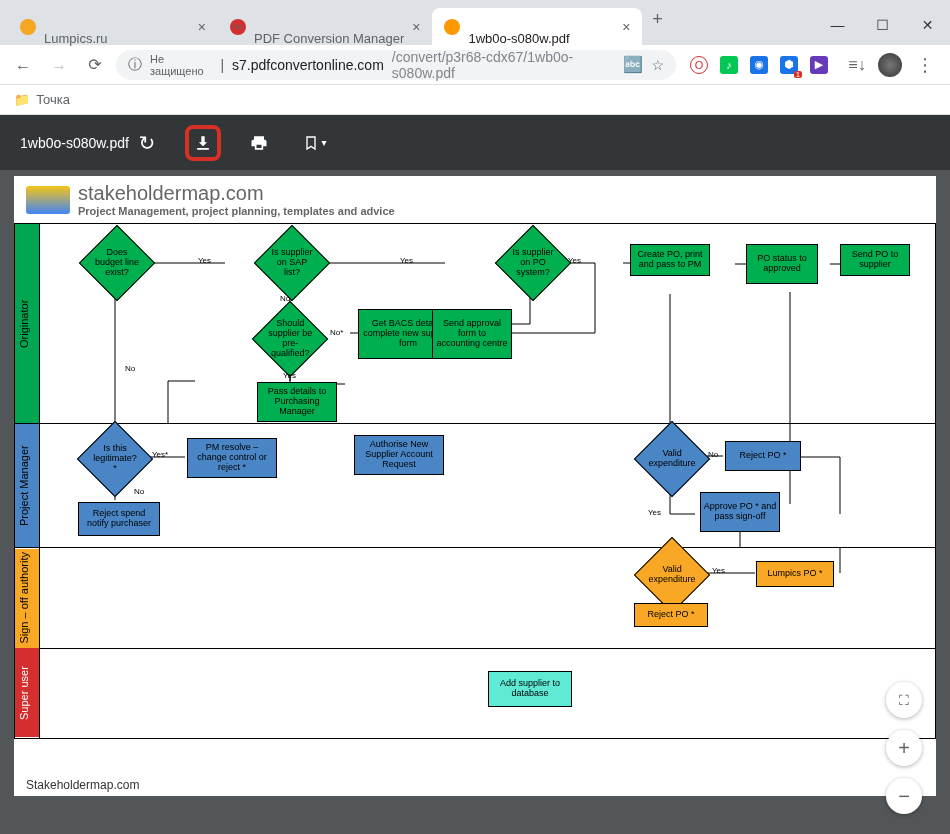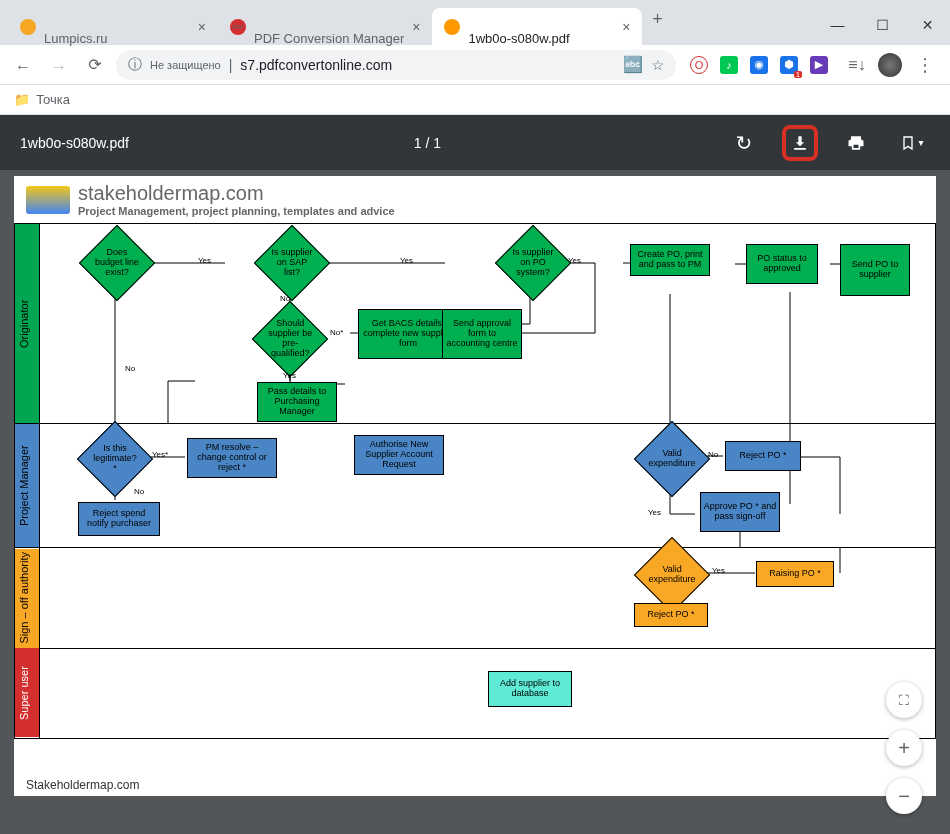--- a/index.html
+++ b/index.html
@@ -114,20 +114,21 @@
 
 <div class="addrbar">
   <div class="nav-btn">←</div>
   <div class="nav-btn disabled">→</div>
   <div class="nav-btn">⟳</div>
   <div class="omnibox">
     <span>ⓘ</span>
     <span class="secure">Не защищено</span>
     <span>|</span>
     <span class="url-dark">s7.pdfconvertonline.com</span>
+      <span class="url-dim">/convert/p3r68-cdx67/1wb0o-s080w.pdf</span>
     <span style="flex:1"></span>
     <span style="font-size:16px">🔤</span>
     <span>☆</span>
   </div>
   <div class="ext-icons">
     <div class="ext-icon" style="background:#fff;color:#d32f2f;border:1px solid #d32f2f;border-radius:50%">O</div>
     <div class="ext-icon" style="background:#00c853">♪</div>
     <div class="ext-icon" style="background:#1a73e8">◉</div>
     <div class="ext-icon" style="background:#1a73e8;position:relative">⬢<span style="position:absolute;bottom:-4px;right:-4px;background:#d93025;color:#fff;font-size:7px;border-radius:2px;padding:0 2px">1</span></div>
     <div class="ext-icon" style="background:#673ab7">▶</div>
@@ -137,21 +138,20 @@
   <div class="menu-dots">⋮</div>
 </div>
 
 <div class="bookmarks">
   <span class="folder">📁</span>
   <span>Точка</span>
 </div>
 
 <div class="pdfbar">
   <div class="pdf-title">1wb0o-s080w.pdf</div>
-  <div class="pdf-page">1 / 1</div>
   <div class="pdf-actions">
     <div class="pdf-action">↻</div>
     <div class="pdf-action highlighted">
       <svg width="20" height="20" viewBox="0 0 24 24" fill="#fff">
           <path d="M12 16l-5-5h3V4h4v7h3l-5 5zm-7 2h14v2H5v-2z"></path>
         </svg>
     </div>
     <div class="pdf-action">
       <svg width="20" height="20" viewBox="0 0 24 24" fill="#fff">
           <path d="M19 8H5c-1.1 0-2 .9-2 2v6h4v4h10v-4h4v-6c0-1.1-.9-2-2-2zm-4 10H9v-4h6v4zm3-14H6v4h12V4z"></path>
@@ -216,32 +216,32 @@
           <div class="diamond green" style="left:466px;top:12px">
                 <span>Is supplier on PO system?</span>
               </div>
           <span class="lbl" style="left:528px;top:32px">Yes</span>
           <div class="box green" style="left:590px;top:20px;width:80px;height:32px">
                 <span>Create PO, print and pass to PM</span>
               </div>
           <div class="box green" style="left:706px;top:20px;width:72px;height:40px">
                 <span>PO status to approved</span>
               </div>
-          <div class="box green" style="left:800px;top:20px;width:70px;height:52px">
+          <div class="box green" style="left:800px;top:20px;width:70px;height:32px">
                 <span>Send PO to supplier</span>
               </div>
           <div class="diamond green" style="left:223px;top:88px">
                 <span>Should supplier be pre-qualified?</span>
               </div>
           <span class="lbl" style="left:243px;top:147px">Yes</span>
           <span class="lbl" style="left:290px;top:104px">No*</span>
           <div class="box green" style="left:318px;top:85px;width:100px;height:50px">
                 <span>Get BACS details, complete new supplier form</span>
               </div>
-          <div class="box green" style="left:402px;top:85px;width:80px;height:50px">
+          <div class="box green" style="left:392px;top:85px;width:80px;height:50px">
                 <span>Send approval form to accounting centre</span>
               </div>
           <div class="box green" style="left:217px;top:158px;width:80px;height:40px">
                 <span>Pass details to Purchasing Manager</span>
               </div>
         </td>
       </tr>
 
       <tr>
         <td class="lane-label l-blue"><span>Project Manager</span></td>
@@ -295,21 +295,21 @@
             <polyline points="660,25 715,25"></polyline>
                   <polyline points="800,25 800,0"></polyline>
             <polyline points="630,50 630,56"></polyline>
           </g>
               </svg>
           <div class="diamond orange" style="left:605px;top:0px">
                 <span>Valid expenditure</span>
               </div>
           <span class="lbl" style="left:672px;top:18px">Yes</span>
           <div class="box orange" style="left:716px;top:13px;width:78px;height:26px">
-                <span>Raising PO *</span>
+                <span>Lumpics PO *</span>
               </div>
           <div class="box orange" style="left:594px;top:55px;width:74px;height:24px">
                 <span>Reject PO *</span>
               </div>
         </td>
       </tr>
 
       <tr>
         <td class="lane-label l-red"><span>Super user</span></td>
         <td class="lane-body r4">

